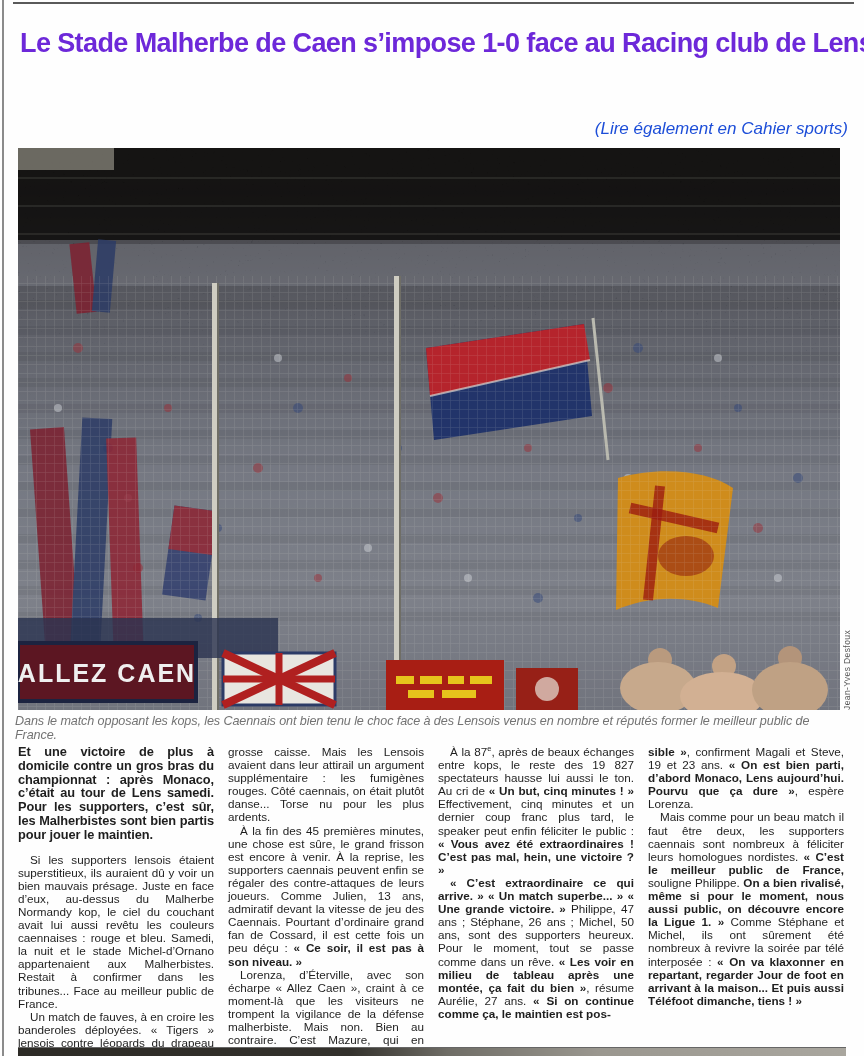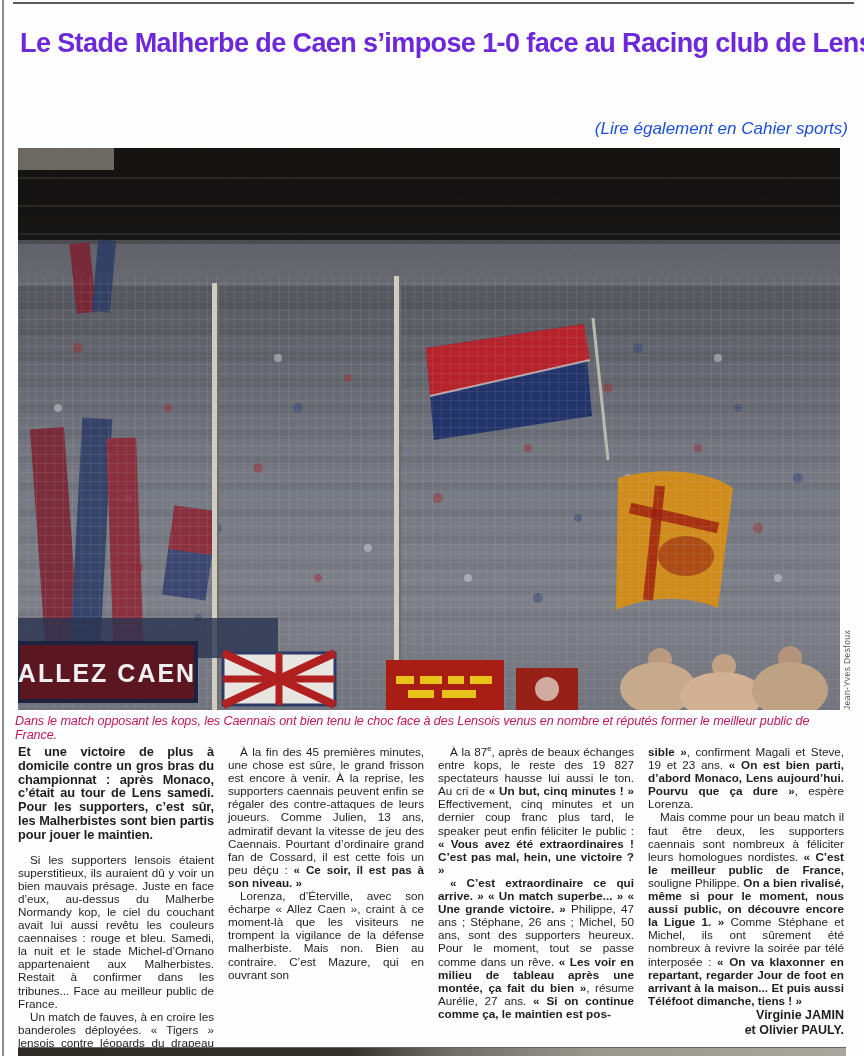--- a/index.html
+++ b/index.html
@@ -23,21 +23,21 @@
   }
   .photo-frame{position:absolute;left:18px;top:148px;width:822px;height:562px;background:#22c55e;}
   .photo-frame svg{display:block;width:822px;height:562px;}
   .photo-credit{
     position:absolute;left:842px;top:592px;height:118px;width:12px;
     writing-mode:vertical-rl;transform:rotate(180deg);
     font-size:8.5px;color:#555;letter-spacing:.4px;white-space:nowrap;
   }
   .caption{
     position:absolute;left:15px;top:714px;width:834px;
-    font-size:12.6px;font-style:italic;color:#be185d;letter-spacing:-0.1px;
+    font-size:12.6px;font-style:italic;color:#737373;letter-spacing:-0.1px;
   }
   .body-cols{
     position:absolute;left:18px;top:745px;width:828px;height:302px;
     display:flex;gap:14px;overflow:hidden;
   }
   .col{width:196px;font-size:11.7px;line-height:13.1px;text-align:justify;color:#1e1e1e;}
   .col p{margin:0;}
   .col p.indent{text-indent:12px;}
   .col p.lede{font-weight:700;font-size:12.8px;line-height:13.8px;margin-bottom:11px;letter-spacing:-0.1px;}
   .col .b{font-weight:700;}
@@ -224,32 +224,29 @@
   <div class="photo-credit">Jean-Yves Desfoux</div>
   <div class="caption">Dans le match opposant les kops, les Caennais ont bien tenu le choc face à des Lensois venus en nombre et réputés former le meilleur public de France.</div>
 
   <div class="body-cols">
     <div class="col">
         <p class="lede"><span class="b">Et une victoire de plus à domicile contre un gros bras du championnat : après Monaco, c’était au tour de Lens samedi. Pour les supporters, c’est sûr, les Malherbistes sont bien partis pour jouer le maintien.</span></p>
         <p class="indent"><span>Si les supporters lensois étaient superstitieux, ils auraient dû y voir un bien mauvais présage. Juste en face d’eux, au-dessus du Malherbe Normandy kop, le ciel du couchant avait lui aussi revêtu les couleurs caennaises : rouge et bleu. Samedi, la nuit et le stade Michel-d’Ornano appartenaient aux Malherbistes. Restait à confirmer dans les tribunes... Face au meilleur public de France.</span></p>
         <p class="indent"><span>Un match de fauves, à en croire les banderoles déployées. « Tigers » lensois contre léopards du drapeau normand. Grosse caisse contre</span></p>
       </div>
     <div class="col">
+        <p><span>grosse caisse. Mais les Lensois avaient dans leur attirail un argument supplémentaire : les fumigènes rouges. Côté caennais, on était plutôt danse... Torse nu pour les plus ardents.</span></p>
         <p class="indent"><span>À la fin des 45 premières minutes, une chose est sûre, le grand frisson est encore à venir. À la reprise, les supporters caennais peuvent enfin se régaler des contre-attaques de leurs joueurs. Comme Julien, 13 ans, admiratif devant la vitesse de jeu des Caennais. Pourtant d’ordinaire grand fan de Cossard, il est cette fois un peu déçu : </span><span class="b">« Ce soir, il est pas à son niveau. »</span></p>
         <p class="indent"><span>Lorenza, d’Éterville, avec son écharpe « Allez Caen », craint à ce moment-là que les visiteurs ne trompent la vigilance de la défense malherbiste. Mais non. Bien au contraire. C’est Mazure, qui en ouvrant son</span></p>
       </div>
     <div class="col">
         <p class="indent"><span>À la 87</span><sup>e</sup><span>, après de beaux échanges entre kops, le reste des 19 827 spectateurs hausse lui aussi le ton. Au cri de </span><span class="b">« Un but, cinq minutes ! »</span><span> Effectivement, cinq minutes et un dernier coup franc plus tard, le speaker peut enfin féliciter le public : </span><span class="b">« Vous avez été extraordinaires ! C’est pas mal, hein, une victoire ? »</span></p>
         <p class="indent"><span class="b">« C’est extraordinaire ce qui arrive. » « Un match superbe... » « Une grande victoire. »</span><span> Philippe, 47 ans ; Stéphane, 26 ans ; Michel, 50 ans, sont des supporters heureux. Pour le moment, tout se passe comme dans un rêve. </span><span class="b">« Les voir en milieu de tableau après une montée, ça fait du bien »</span><span>, résume Aurélie, 27 ans. </span><span class="b">« Si on continue comme ça, le maintien est pos-</span></p>
       </div>
     <div class="col">
         <p><span class="b">sible »</span><span>, confirment Magali et Steve, 19 et 23 ans. </span><span class="b">« On est bien parti, d’abord Monaco, Lens aujourd’hui. Pourvu que ça dure »</span><span>, espère Lorenza.</span></p>
         <p class="indent"><span>Mais comme pour un beau match il faut être deux, les supporters caennais sont nombreux à féliciter leurs homologues nordistes. </span><span class="b">« C’est le meilleur public de France,</span><span> souligne Philippe. </span><span class="b">On a bien rivalisé, même si pour le moment, nous aussi public, on découvre encore la Ligue 1. »</span><span> Comme Stéphane et Michel, ils ont sûrement été nombreux à revivre la soirée par télé interposée : </span><span class="b">« On va klaxonner en repartant, regarder Jour de foot en arrivant à la maison... Et puis aussi Téléfoot dimanche, tiens ! »</span></p>
       </div>
   </div>
 
-  <div class="byline">
-    <div>Virginie JAMIN</div>
-    <div>et Olivier PAULY.</div>
-  </div>
 
   <div class="bottom-strip"></div>
 </div>
 
 </body></html>

